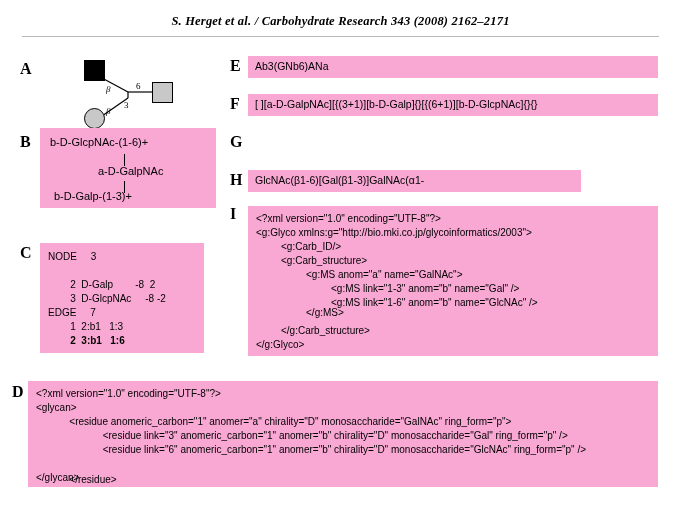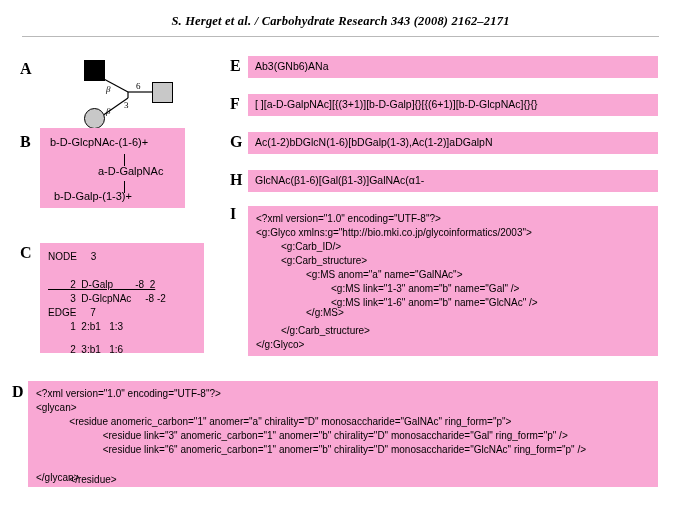--- a/index.html
+++ b/index.html
@@ -130,36 +130,36 @@
     <div class="sq-gray" style="left:72px; top:28px; width:19px; height:19px;"></div>
     <div class="circ-gray" style="left:4px; top:54px; width:19px; height:19px;"></div>
 
     <div class="lbl lbl-it" style="left:26px; top:30px;">β</div>
     <div class="lbl" style="left:56px; top:27px;">6</div>
     <div class="lbl" style="left:44px; top:46px;">3</div>
     <div class="lbl lbl-it" style="left:26px; top:52px;">β</div>
   </div>
 
   <div class="panel-letter" style="left:20px; top:133px;">B</div>
-  <div class="gbox" style="left:40px; top:128px; width:145px; height:80px;text-align:center;">
+  <div class="gbox" style="left:40px; top:128px; width:176px; height:80px;text-align:center;">
     <div class="b-line" style="left:10px; top:8px;">b-D-GlcpNAc-(1-6)+</div>
     <div class="vbar" style="left:84px; top:26px; height:12px;"></div>
     <div class="b-line" style="left:58px; top:37px;">a-D-GalpNAc</div>
     <div class="vbar" style="left:84px; top:53px; height:12px;"></div>
     <div class="b-line" style="left:14px; top:62px;">b-D-Galp-(1-3)+</div>
   </div>
 
   <div class="panel-letter" style="left:20px; top:244px;">C</div>
   <div class="gbox" style="left:40px; top:243px; width:164px; height:110px;">
     <div class="code" style="position:absolute; left:8px; top:7px;">NODE     3</div>
-    <div class="code" style="position:absolute; left:8px; top:35px;text-decoration:underline;">        2  D-Galp        -8  2</div>
+    <div class="code" style="position:absolute; left:8px; top:35px;">        2  D-Galp        -8  2</div>
     <div class="code" style="position:absolute; left:8px; top:49px;">        3  D-GlcpNAc     -8 -2</div>
     <div class="code" style="position:absolute; left:8px; top:63px;">EDGE     7</div>
     <div class="code" style="position:absolute; left:8px; top:77px;text-align:center;">        1  2:b1   1:3</div>
-    <div class="code" style="position:absolute; left:8px; top:100px;">        2  3:b1   1:6</div>
+    <div class="code" style="position:absolute; left:8px; top:91px;font-weight:bold;">        2  3:b1   1:6</div>
   </div>
 
   <div class="panel-letter" style="left:12px; top:383px;">D</div>
   <div class="gbox" style="left:28px; top:381px; width:630px; height:106px;">
     <div class="code" style="position:absolute; left:8px; top:6px;">&lt;?xml version="1.0" encoding="UTF-8"?&gt;</div>
     <div class="code" style="position:absolute; left:8px; top:20px;">&lt;glycan&gt;</div>
     <div class="code" style="position:absolute; left:8px; top:34px;">            &lt;residue anomeric_carbon="1" anomer="a" chirality="D" monosaccharide="GalNAc" ring_form="p"&gt;</div>
     <div class="code" style="position:absolute; left:8px; top:48px;">                        &lt;residue link="3" anomeric_carbon="1" anomer="b" chirality="D" monosaccharide="Gal" ring_form="p" /&gt;</div>
     <div class="code" style="position:absolute; left:8px; top:62px;">                        &lt;residue link="6" anomeric_carbon="1" anomer="b" chirality="D" monosaccharide="GlcNAc" ring_form="p" /&gt;</div>
     <div class="code" style="position:absolute; left:8px; top:92px;">            &lt;/residue&gt;</div>
@@ -170,26 +170,23 @@
   <div class="gbox" style="left:248px; top:56px; width:410px; height:22px;">
     <div class="mono-line" style="position:absolute; left:7px; top:4px;">Ab3(GNb6)ANa</div>
   </div>
 
   <div class="panel-letter" style="left:230px; top:95px;">F</div>
   <div class="gbox" style="left:248px; top:94px; width:410px; height:22px;">
     <div class="mono-line" style="position:absolute; left:7px; top:4px;">[ ][a-D-GalpNAc][{(3+1)][b-D-Galp]{}[{(6+1)][b-D-GlcpNAc]{}{}</div>
   </div>
 
   <div class="panel-letter" style="left:230px; top:133px;">G</div>
-  <div class="gbox" style="left:248px; top:132px; width:410px; height:22px;">
-    <div class="mono-line" style="position:absolute; left:7px; top:4px;">Ac(1-2)bDGlcN(1-6)[bDGalp(1-3),Ac(1-2)]aDGalpN</div>
-  </div>
 
   <div class="panel-letter" style="left:230px; top:171px;">H</div>
-  <div class="gbox" style="left:248px; top:170px; width:410px; height:22px;">
+  <div class="gbox" style="left:248px; top:170px; width:333px; height:22px;">
     <div class="mono-line" style="position:absolute; left:7px; top:4px;">GlcNAc(β1-6)[Gal(β1-3)]GalNAc(α1-</div>
   </div>
 
   <div class="panel-letter" style="left:230px; top:205px;">I</div>
   <div class="gbox" style="left:248px; top:206px; width:410px; height:150px;">
     <div class="code" style="position:absolute; left:8px; top:6px;">&lt;?xml version="1.0" encoding="UTF-8"?&gt;</div>
     <div class="code" style="position:absolute; left:8px; top:20px;">&lt;g:Glyco xmlns:g="http://bio.mki.co.jp/glycoinformatics/2003"&gt;</div>
     <div class="code" style="position:absolute; left:8px; top:34px;">         &lt;g:Carb_ID/&gt;</div>
     <div class="code" style="position:absolute; left:8px; top:48px;">         &lt;g:Carb_structure&gt;</div>
     <div class="code" style="position:absolute; left:8px; top:62px;">                  &lt;g:MS anom="a" name="GalNAc"&gt;</div>

